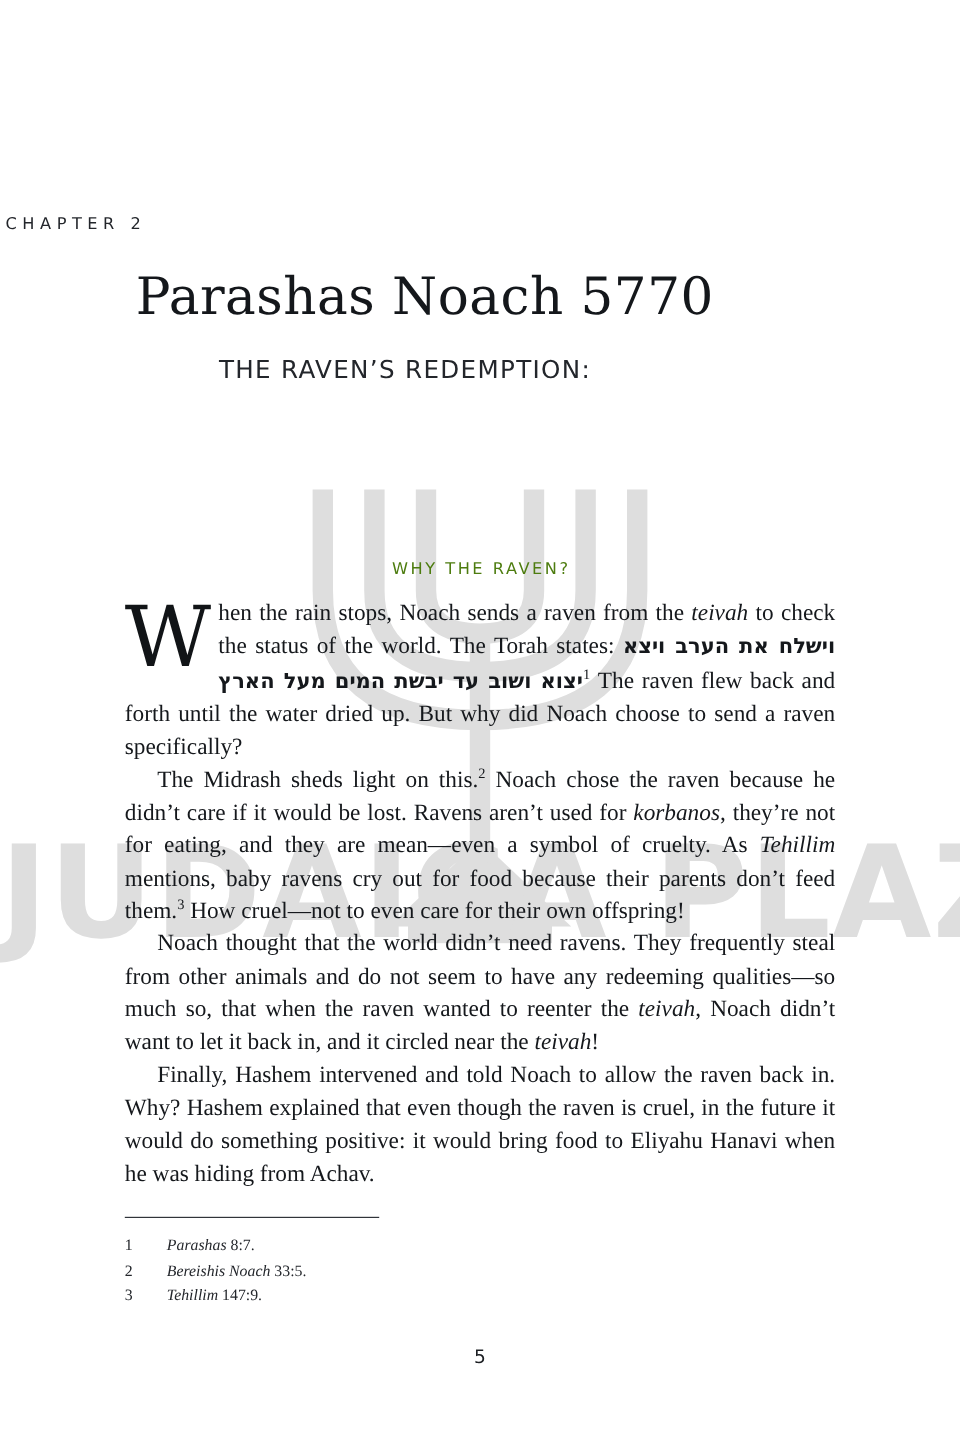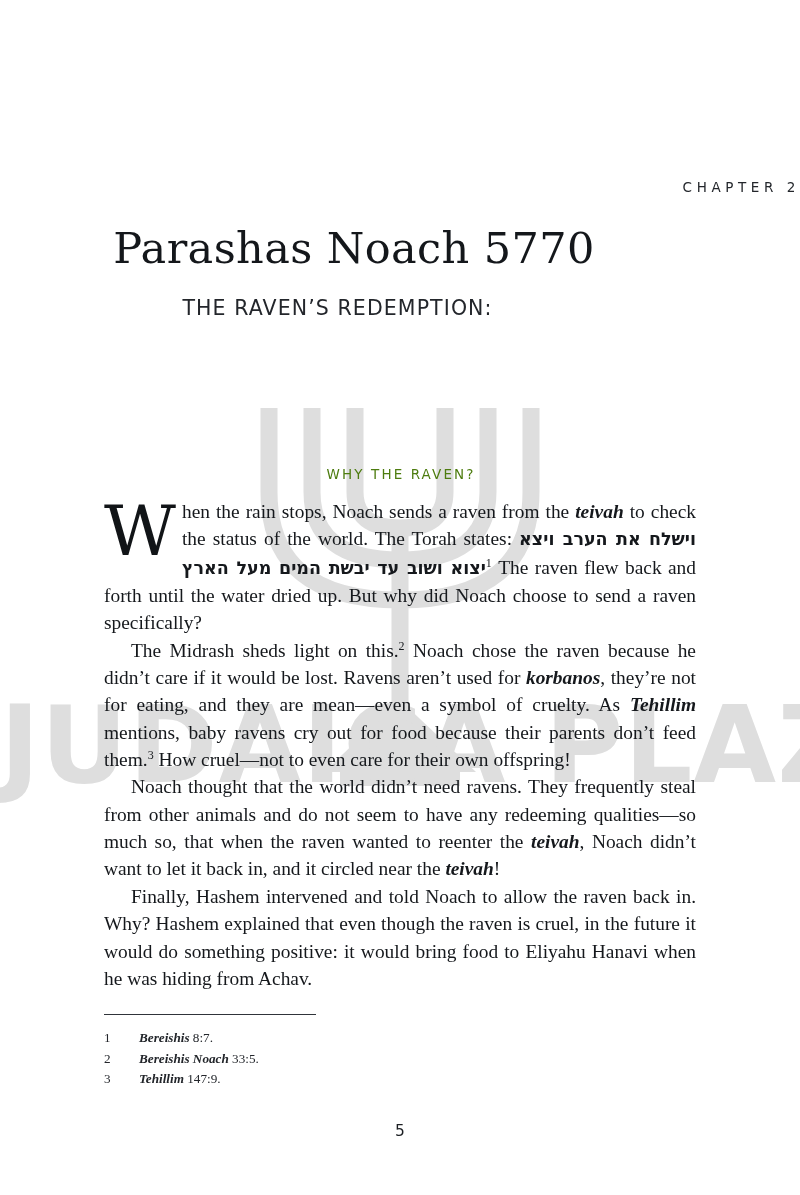--- a/index.html
+++ b/index.html
@@ -48,21 +48,21 @@
   
   .content {
     position: relative;
     z-index: 1;
   }
   .chapter-label {
     position: absolute;
     left: 0;
     top: 179px;
     width: 800px;
-    text-align: right;
+    text-align: left;
     font-family: "DejaVu Sans", sans-serif;
     font-size: 13.5px;
     letter-spacing: 4.6px;
     color: #23262b;
     text-indent: 4.6px;
   }
   .chapter-title {
     position: absolute;
     left: 0;
     top: 222px;
@@ -128,21 +128,21 @@
     margin-top: 2px;
     color: #111417;
   }
   .heb {
     font-family: "DejaVu Sans", sans-serif;
     font-size: 17.5px;
     font-weight: 600;
     direction: rtl;
     unicode-bidi: isolate;
   }
-  i, .ital { font-style: italic; font-weight: bold; }
+  i, .ital { font-style: italic; }
   sup {
     font-size: 0.62em;
     vertical-align: super;
     line-height: 0;
   }
 
   
   .footnote-rule {
     position: absolute;
     left: 104px;
@@ -223,21 +223,21 @@
 
       <p><span>Finally, Hashem intervened and told Noach to allow the raven back in. Why? Hashem explained that even though the raven is cruel, in the future it would do something positive: it would bring food to Eliyahu Hanavi when he was hiding from Achav.</span></p>
 
     </div>
 
     <div class="footnote-rule"></div>
 
     <div class="footnotes">
       <div class="footnote">
         <span class="fn-num">1</span>
-        <span><i>Bereishis</i><span> 8:7.</span></span>
+        <span><i>Parashas</i><span> 8:7.</span></span>
       </div>
       <div class="footnote">
         <span class="fn-num">2</span>
         <span><i>Bereishis Noach</i><span> 33:5.</span></span>
       </div>
       <div class="footnote">
         <span class="fn-num">3</span>
         <span><i>Tehillim</i><span> 147:9.</span></span>
       </div>
     </div>

